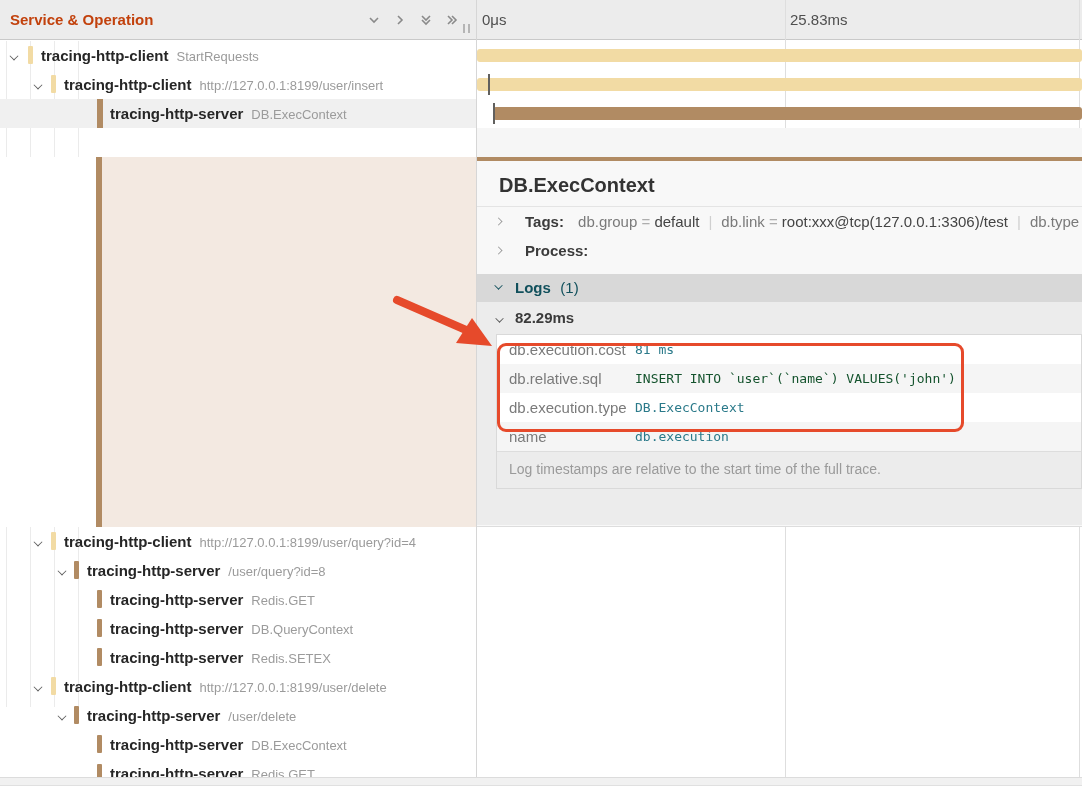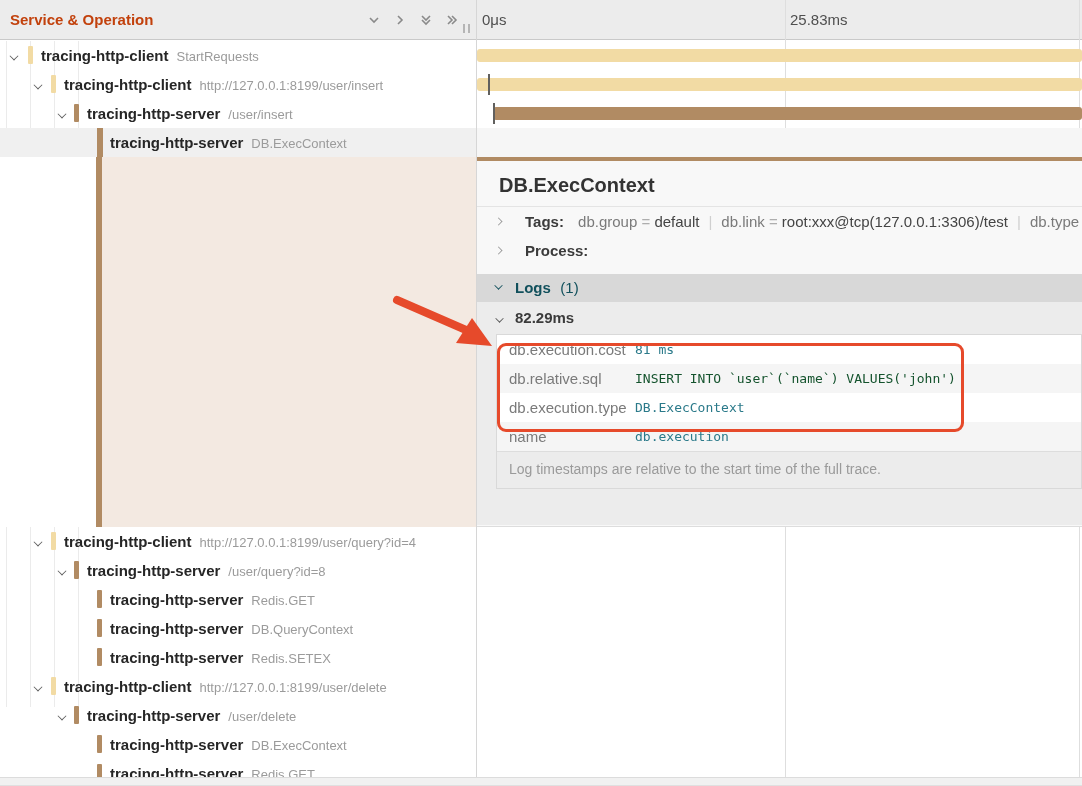--- a/index.html
+++ b/index.html
@@ -131,25 +131,20 @@
           <div class="tree-row">
             <span class="row-chevron" style="left: 10px;"></span>
             <span class="row-colorbar" style="left: 28px; background: rgb(242, 219, 164);"></span>
             <span class="row-label" style="padding-left: 41px;"><span class="svc">tracing-http-client</span><span class="op">StartRequests</span></span>
           </div>
           <div class="tree-row">
             <span class="row-chevron" style="left: 34px;"></span>
             <span class="row-colorbar" style="left: 51px; background: rgb(242, 219, 164);"></span>
             <span class="row-label" style="padding-left: 64px;"><span class="svc">tracing-http-client</span><span class="op">http://127.0.0.1:8199/user/insert</span></span>
           </div>
-          <div class="tree-row">
-            <span class="row-chevron" style="left: 58px;"></span>
-            <span class="row-colorbar" style="left: 74px; background: rgb(177, 139, 99);"></span>
-            <span class="row-label" style="padding-left: 87px;"><span class="svc">tracing-http-server</span><span class="op">/user/insert</span></span>
-          </div>
           <div class="tree-row selected">
             <span class="row-colorbar tall" style="left: 97px; background: rgb(177, 139, 99);"></span>
             <span class="row-label" style="padding-left: 110px;"><span class="svc">tracing-http-server</span><span class="op">DB.ExecContext</span></span>
           </div>
         </div>
       <div class="detail-spacer">
         <div class="beige"></div>
         <div class="spanbar-v" id="spanbar-v" style="background: rgb(177, 139, 99);"></div>
       </div>
       <div class="tree-rows rows-bottom" id="rows-bottom">

